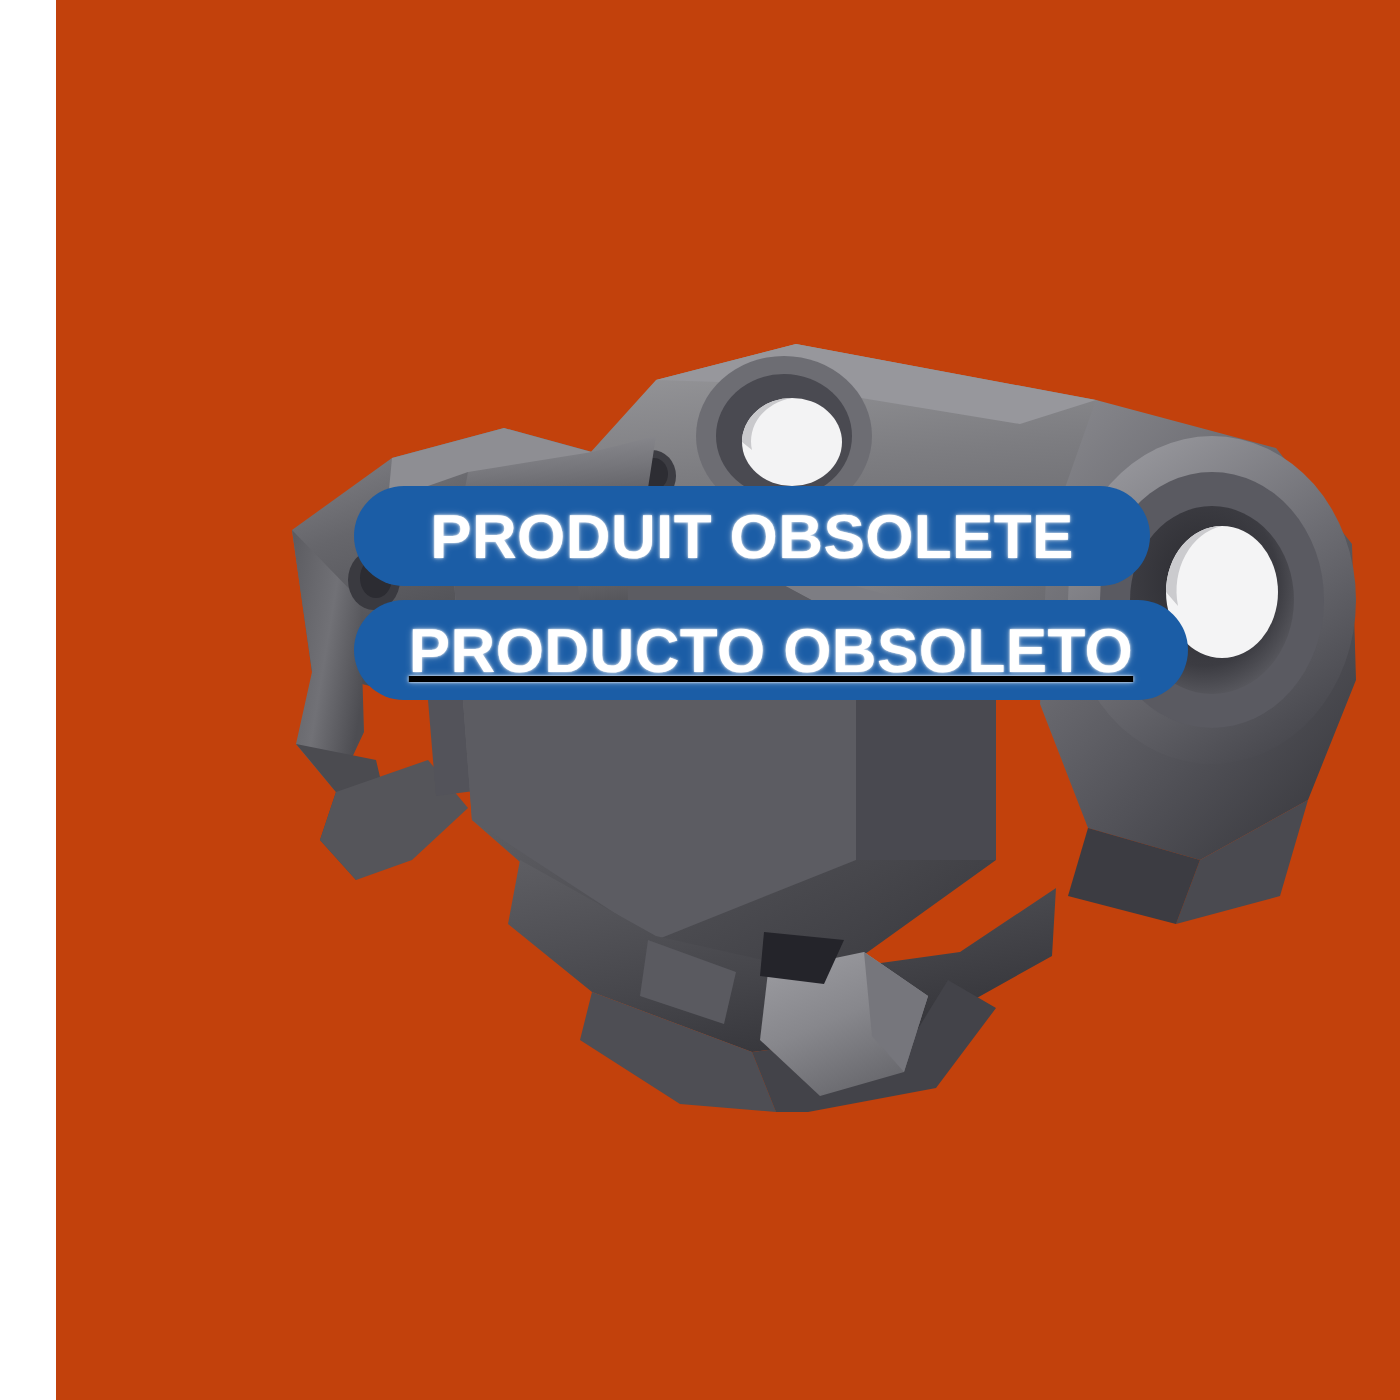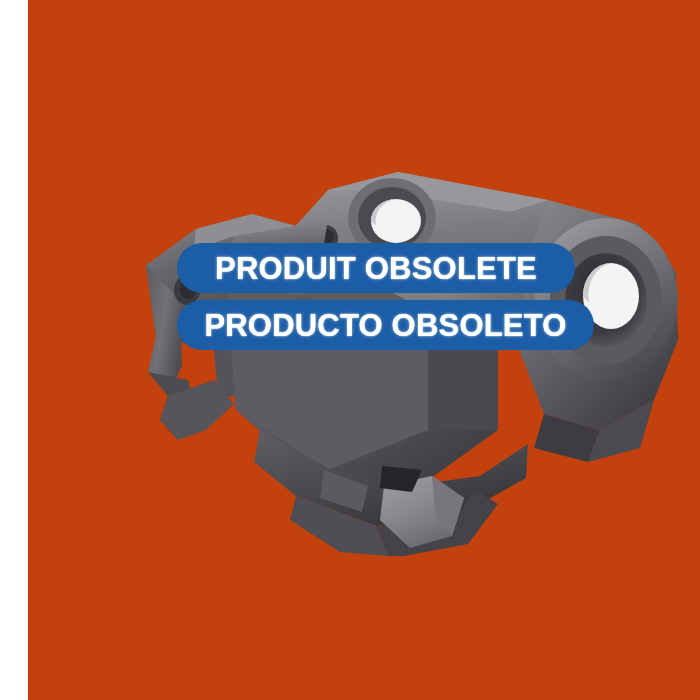--- a/index.html
+++ b/index.html
@@ -64,21 +64,21 @@
     letter-spacing: 0.2px;
     line-height: 1;
     white-space: nowrap;
     text-shadow:
       0 0 1px rgba(255,255,255,0.85),
       0 0 2px rgba(255,255,255,0.55),
       0 0 4px rgba(255,255,255,0.30);
   }
   .banner.w1 { width: 398px; }
   .banner.w2 { width: 417px; }
-  .banner.w3 { width: 417px; }
+  .banner.w3 { width: 417px; text-decoration: underline; }
   .banner.w4 { width: 423px; }
 </style>
 </head>
 <body>
 
 <div id="stage">
 
   <div id="product-render">
     <svg viewBox="0 0 700 700" xmlns="http://www.w3.org/2000/svg" aria-hidden="true">
       <defs>

